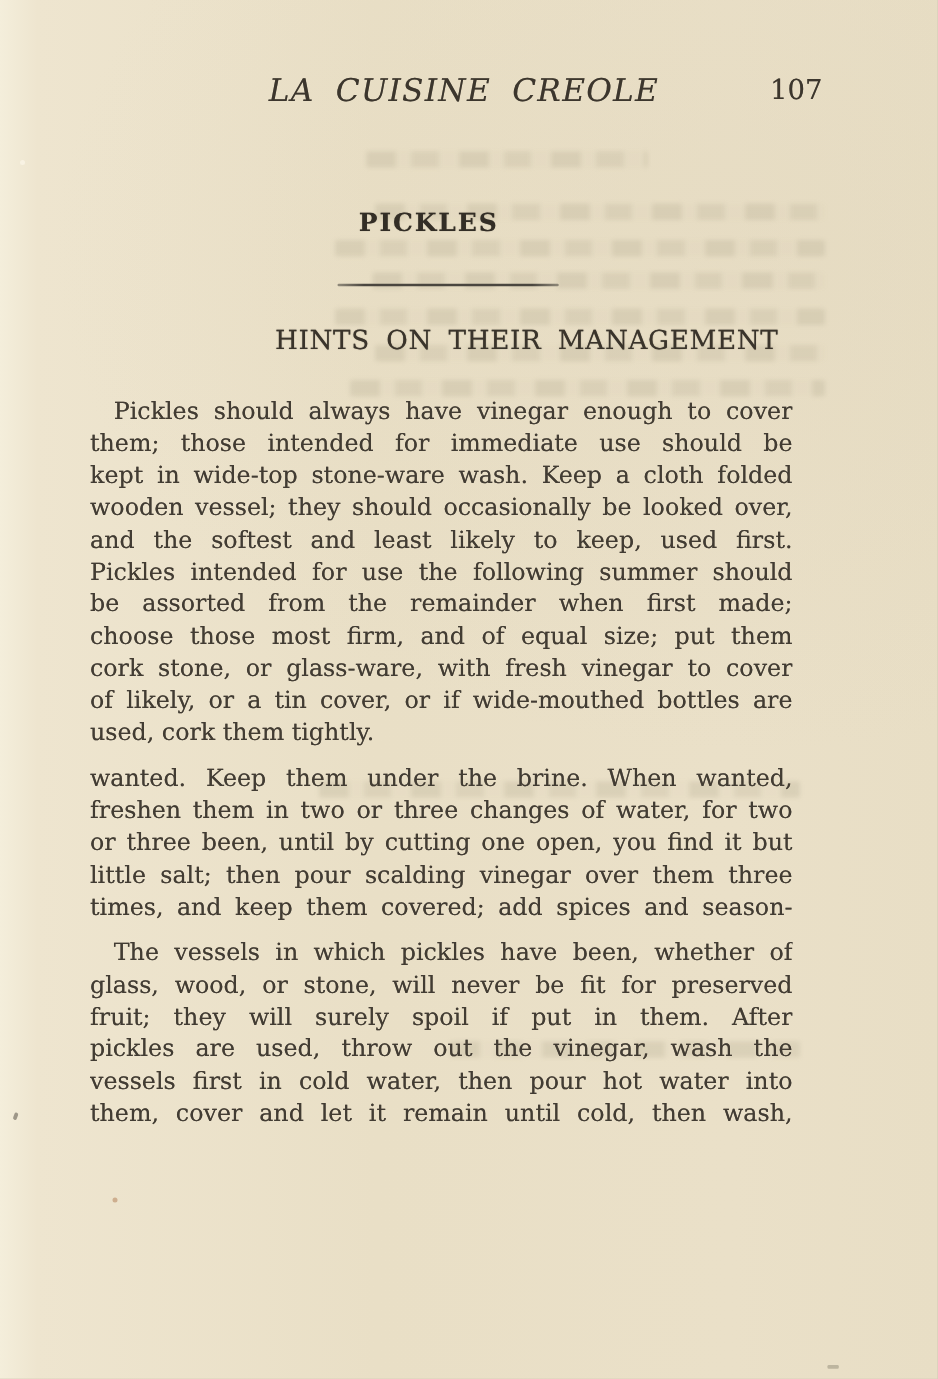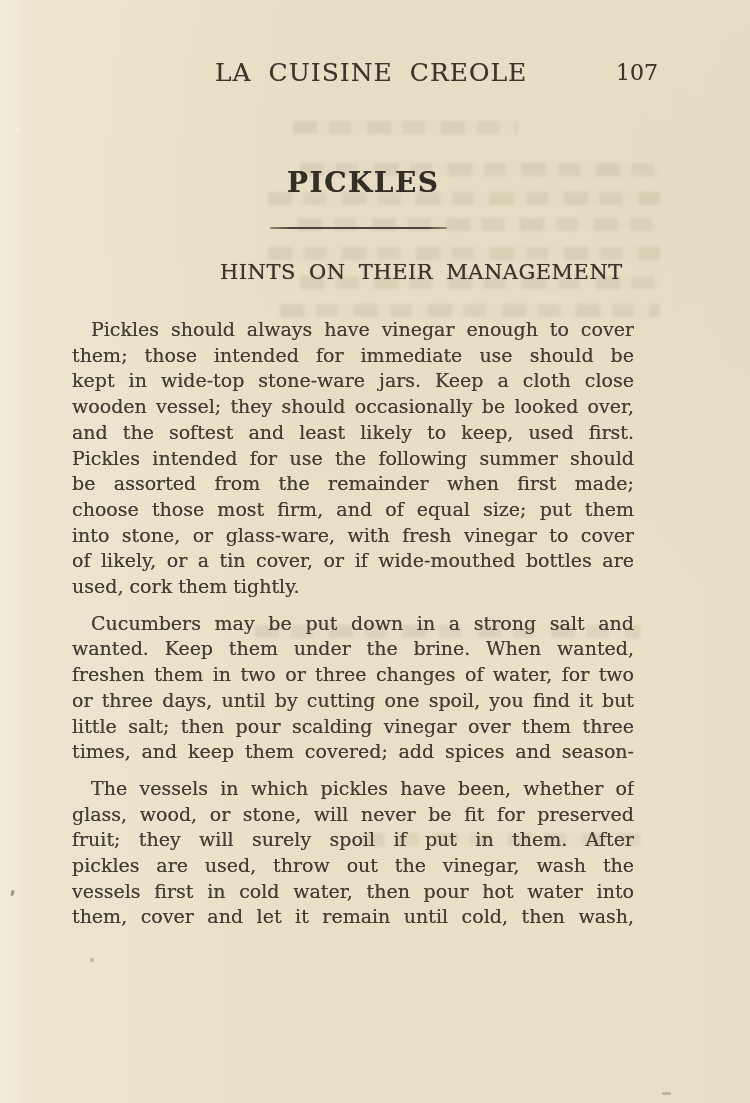--- a/index.html
+++ b/index.html
@@ -10,32 +10,32 @@
     overflow:hidden;
     font-family:"DejaVu Serif", serif;
     color:#3f3930;
     background:
       radial-gradient(ellipse 900px 650px at 80% 18%, rgba(222,211,184,0.30), rgba(222,211,184,0) 62%),
       linear-gradient(90deg, #f4eedb 0%, #eee5cf 4%, #e9dfc6 40%, #eae0c8 78%, #e8dec5 100%);
   }
   
   .running-header{
     position:absolute; top:58px; left:215px;
-    font-size:25px; letter-spacing:1px; word-spacing:8px;
+    font-style:italic; font-size:25px; letter-spacing:1px; word-spacing:8px;
     color:#3c362d; text-shadow:0 0 0.5px rgba(60,54,45,0.55);
     white-space:nowrap;
   }
   .page-number{
     position:absolute; top:60px; right:92px;
     font-size:22px; color:#3c362d; text-shadow:0 0 0.5px rgba(60,54,45,0.55);margin-left:31px;
   }
   
   .chapter-title{
     position:absolute; top:166px; left:287px;
-    font-size:28px; font-weight:bold; letter-spacing:1.5px;
+    font-size:20px; font-weight:bold; letter-spacing:1.5px;
     color:#332e26; text-shadow:0 0 0.6px rgba(51,46,38,0.6);
     white-space:nowrap;
   }
   .title-rule{
     position:absolute; top:227px; left:270px; width:177px; height:2px;
     background:linear-gradient(90deg, rgba(74,70,63,0.55), #4a463f 12%, #4a463f 88%, rgba(74,70,63,0.55));
     border-radius:1px;
   }
   .section-heading{
     position:absolute; top:260px; left:220px;
@@ -95,35 +95,34 @@
   <div class="page-number">107</div>
 
   <div class="chapter-title">PICKLES</div>
   <div class="title-rule"></div>
   <div class="section-heading">HINTS ON THEIR MANAGEMENT</div>
 
   <div class="body-text">
       <div class="paragraph">
         <div class="line first">Pickles should always have vinegar enough to cover</div>
         <div class="line">them; those intended for immediate use should be</div>
-        <div class="line">kept in wide-top stone-ware jars. Keep a cloth close</div>
+        <div class="line">kept in wide-top stone-ware wash. Keep a cloth folded</div>
         <div class="line">wooden vessel; they should occasionally be looked over,</div>
         <div class="line">and the softest and least likely to keep, used first.</div>
         <div class="line">Pickles intended for use the following summer should</div>
         <div class="line">be assorted from the remainder when first made;</div>
         <div class="line">choose those most firm, and of equal size; put them</div>
-        <div class="line">into stone, or glass-ware, with fresh vinegar to cover</div>
+        <div class="line">cork stone, or glass-ware, with fresh vinegar to cover</div>
         <div class="line">of likely, or a tin cover, or if wide-mouthed bottles are</div>
         <div class="line lastline">used, cork them tightly.</div>
       </div>
       <div class="paragraph">
-        <div class="line first">Cucumbers may be put down in a strong salt and</div>
         <div class="line">wanted. Keep them under the brine. When wanted,</div>
         <div class="line">freshen them in two or three changes of water, for two</div>
-        <div class="line">or three days, until by cutting one spoil, you find it but</div>
+        <div class="line">or three been, until by cutting one open, you find it but</div>
         <div class="line">little salt; then pour scalding vinegar over them three</div>
         <div class="line">times, and keep them covered; add spices and season-</div>
       </div>
       <div class="paragraph">
         <div class="line first">The vessels in which pickles have been, whether of</div>
         <div class="line">glass, wood, or stone, will never be fit for preserved</div>
         <div class="line">fruit; they will surely spoil if put in them. After</div>
         <div class="line">pickles are used, throw out the vinegar, wash the</div>
         <div class="line">vessels first in cold water, then pour hot water into</div>
         <div class="line">them, cover and let it remain until cold, then wash,</div>

